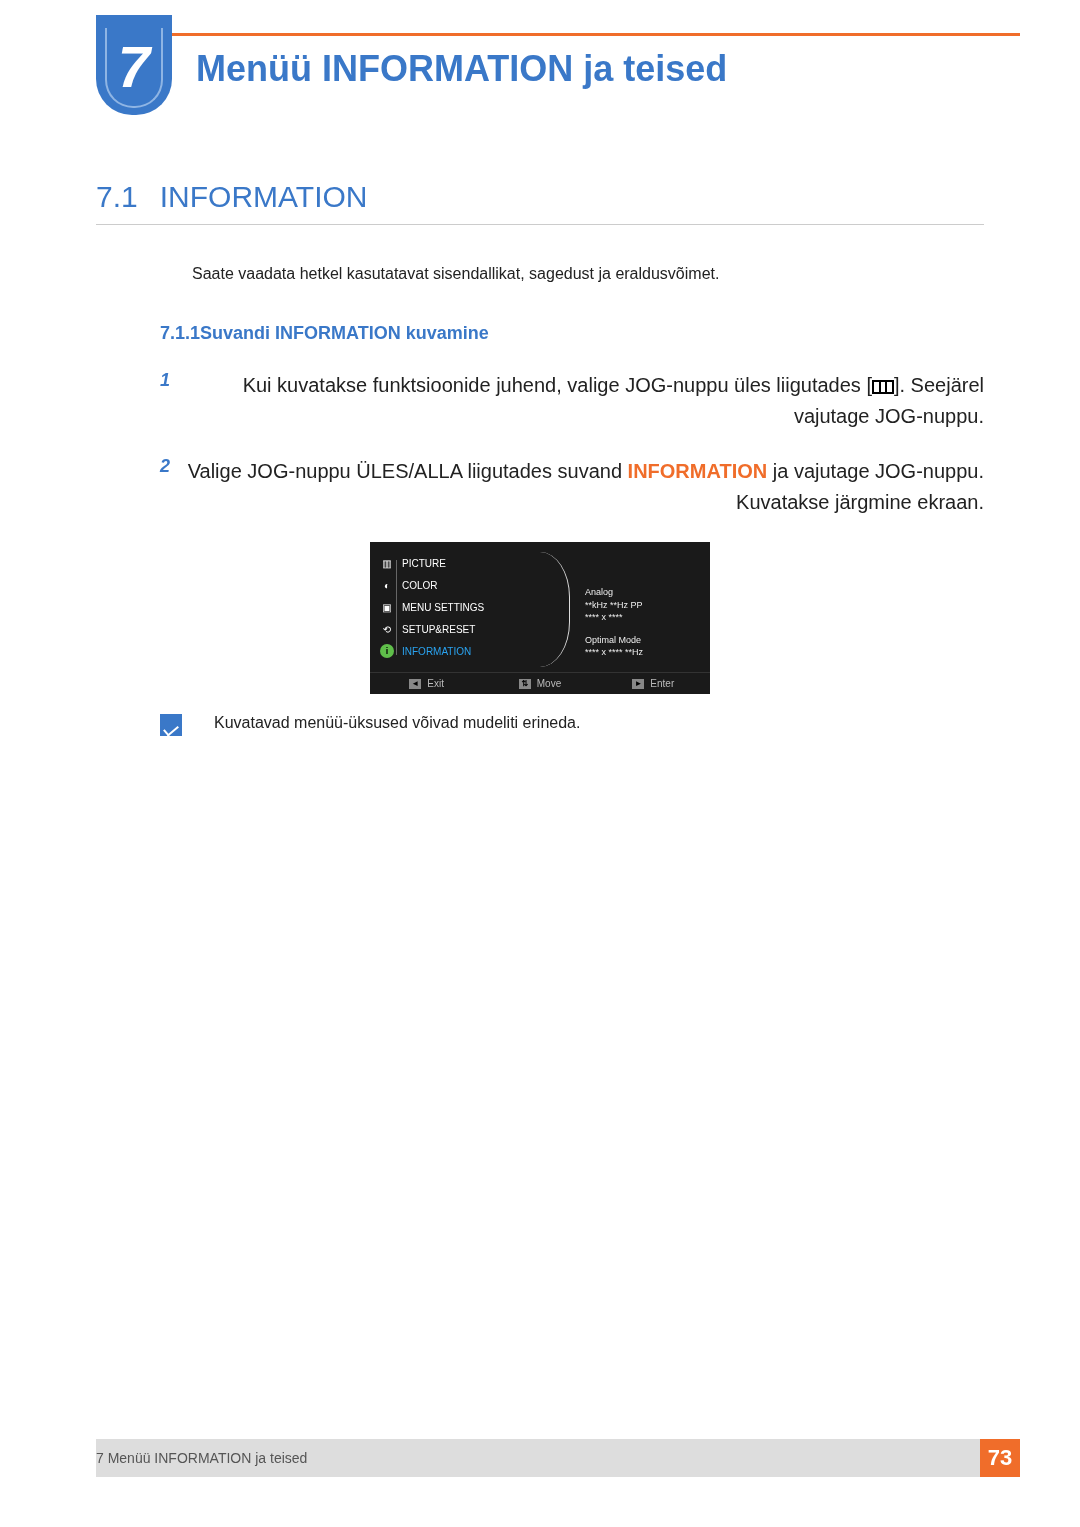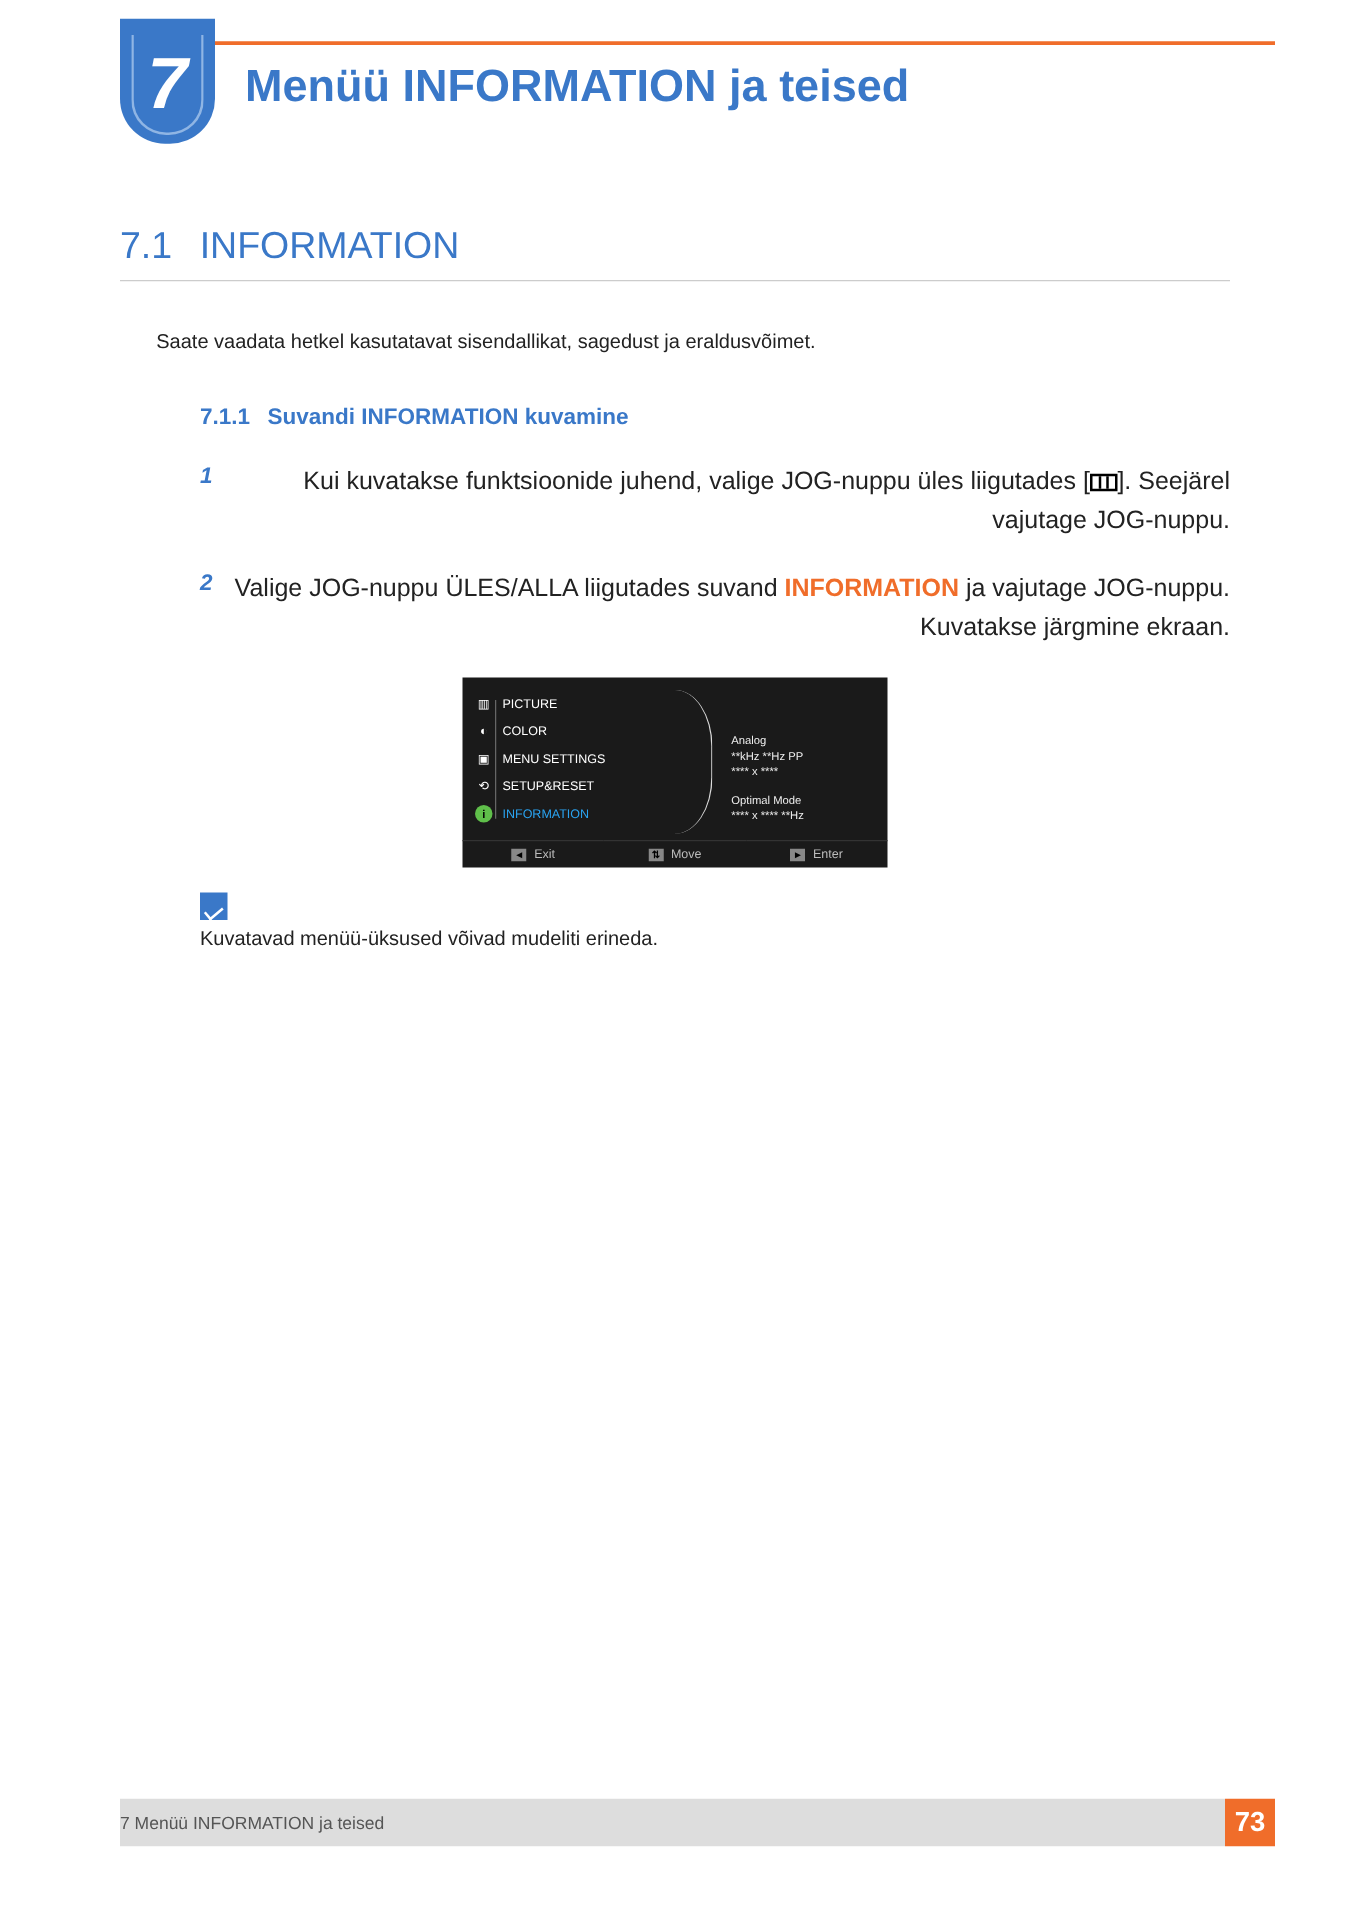--- a/index.html
+++ b/index.html
@@ -73,31 +73,31 @@
   }
   .section-heading .num { margin-right: 22px; }
   .section-rule {
     height: 1px;
     background: #ccc;
     margin-bottom: 40px;
   }
   .intro-text {
     font-size: 16px;
     color: #222;
-    margin-left: 29px;
+    margin-left: 96px;
     margin-bottom: 40px;
   }
   .subsection-heading {
     font-size: 18px;
     font-weight: bold;
     color: #3a78c8;
     margin-left: 64px;
     margin-bottom: 26px;
   }
-  .subsection-heading .num { margin-right: 14px; }
+  .subsection-heading .num { }
   .step-list {
     margin-left: 64px;
   }
   .step {
     display: flex;
     margin-bottom: 24px;
   }
   .step-num {
     font-style: italic;
     font-weight: bold;
@@ -218,23 +218,22 @@
     font-size: 8px;
     display: flex;
     align-items: center;
     justify-content: center;
     font-weight: bold;
   }
   .note-row {
     display: flex;
     margin-left: 64px;
     align-items: flex-start;
-    gap: 7px;
+    gap: 32px;
     margin-top: 4px;
-    flex-direction: column;
   }
   .note-icon {
     width: 22px; height: 22px;
     background: #3a78c8;
     position: relative;
     flex-shrink: 0;
   }
   .note-icon::after {
     content: "";
     position: absolute;

